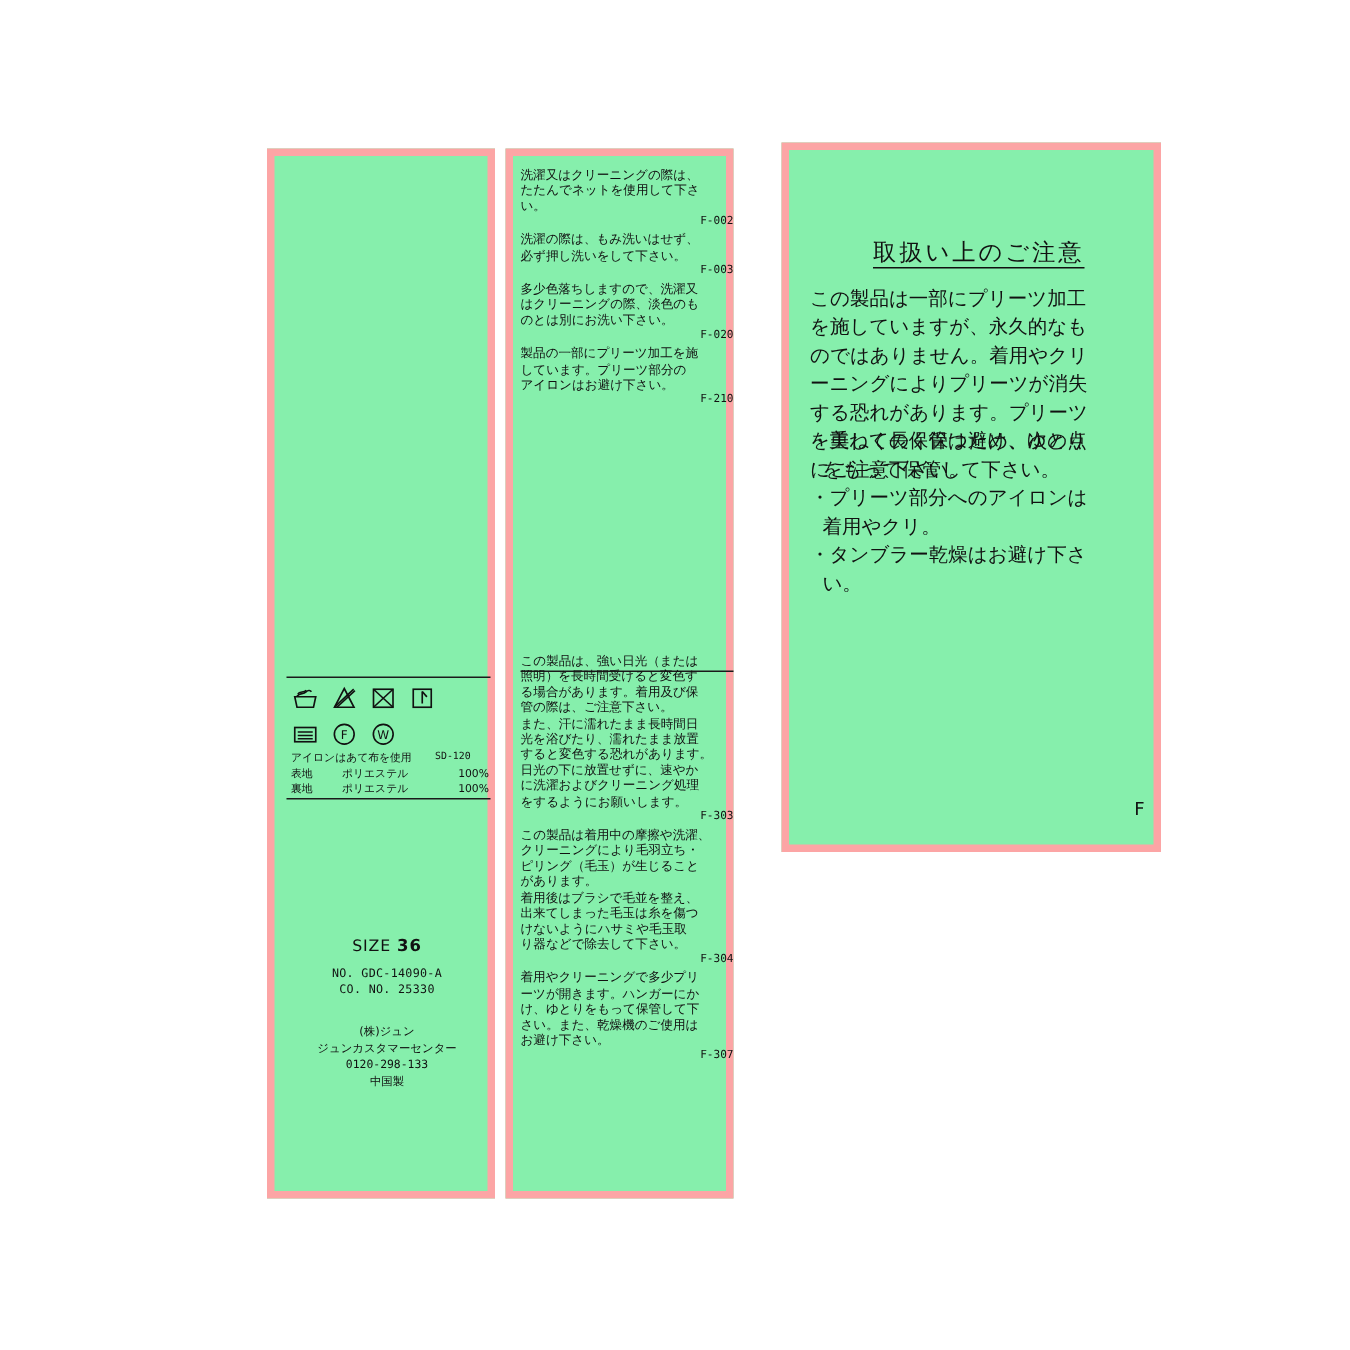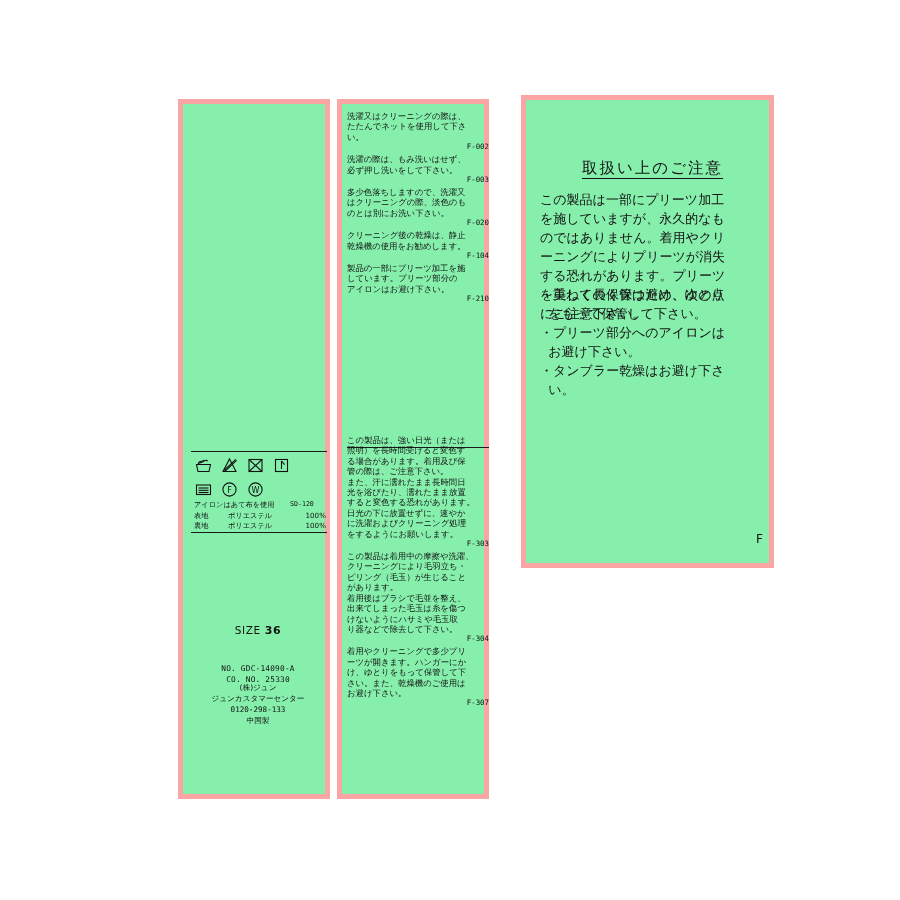--- a/index.html
+++ b/index.html
@@ -162,21 +162,21 @@
     position: absolute;
     left: 0px;
     top: 520px;
     width: 150px;
     text-align: center;
     color: #111;
   }
   #size-line {
     font-size: 10.5px;
     letter-spacing: 0.6px;
-    margin-bottom: 26px;
+    margin-bottom: 6px;
   }
   #size-line .sz-num { font-weight: bold; font-size: 11px; }
   .mono-line {
     font-family: "DejaVu Sans Mono", "Liberation Mono", monospace;
     font-size: 7.8px;
     line-height: 11px;
     letter-spacing: 0.2px;
   }
   #company-block {
     position: absolute;
@@ -365,25 +365,20 @@
       <div class="para">
         <div class="jp-block">洗濯の際は、もみ洗いはせず、
 必ず押し洗いをして下さい。</div>
         <div class="code">F-003</div>
       </div>
       <div class="para">
         <div class="jp-block">多少色落ちしますので、洗濯又
 はクリーニングの際、淡色のも
 のとは別にお洗い下さい。</div>
         <div class="code">F-020</div>
-      </div>
-      <div class="para">
-        <div class="jp-block">クリーニング後の乾燥は、静止
-乾燥機の使用をお勧めします。</div>
-        <div class="code">F-104</div>
       </div>
       <div class="para">
         <div class="jp-block">製品の一部にプリーツ加工を施
 しています。プリーツ部分の
 アイロンはお避け下さい。</div>
         <div class="code">F-210</div>
       </div>
     </div>
 
     <div class="mid-divider"></div>
@@ -435,21 +430,21 @@
 にご注意下さい。</div>
 
     <div id="right-title">
       <span class="u">取扱い上のご注意</span>
     </div>
 
     <div id="right-bullets">
       <div class="bullet">・重ねての保管は避け、ゆとり
   をもって保管して下さい。</div>
       <div class="bullet">・プリーツ部分へのアイロンは
-  お避け下さい。</div>
+  着用やクリ。</div>
       <div class="bullet">・タンブラー乾燥はお避け下さ
   い。</div>
     </div>
 
 
     <div id="right-mark">F</div>
   </div>
 
 </div>
 

